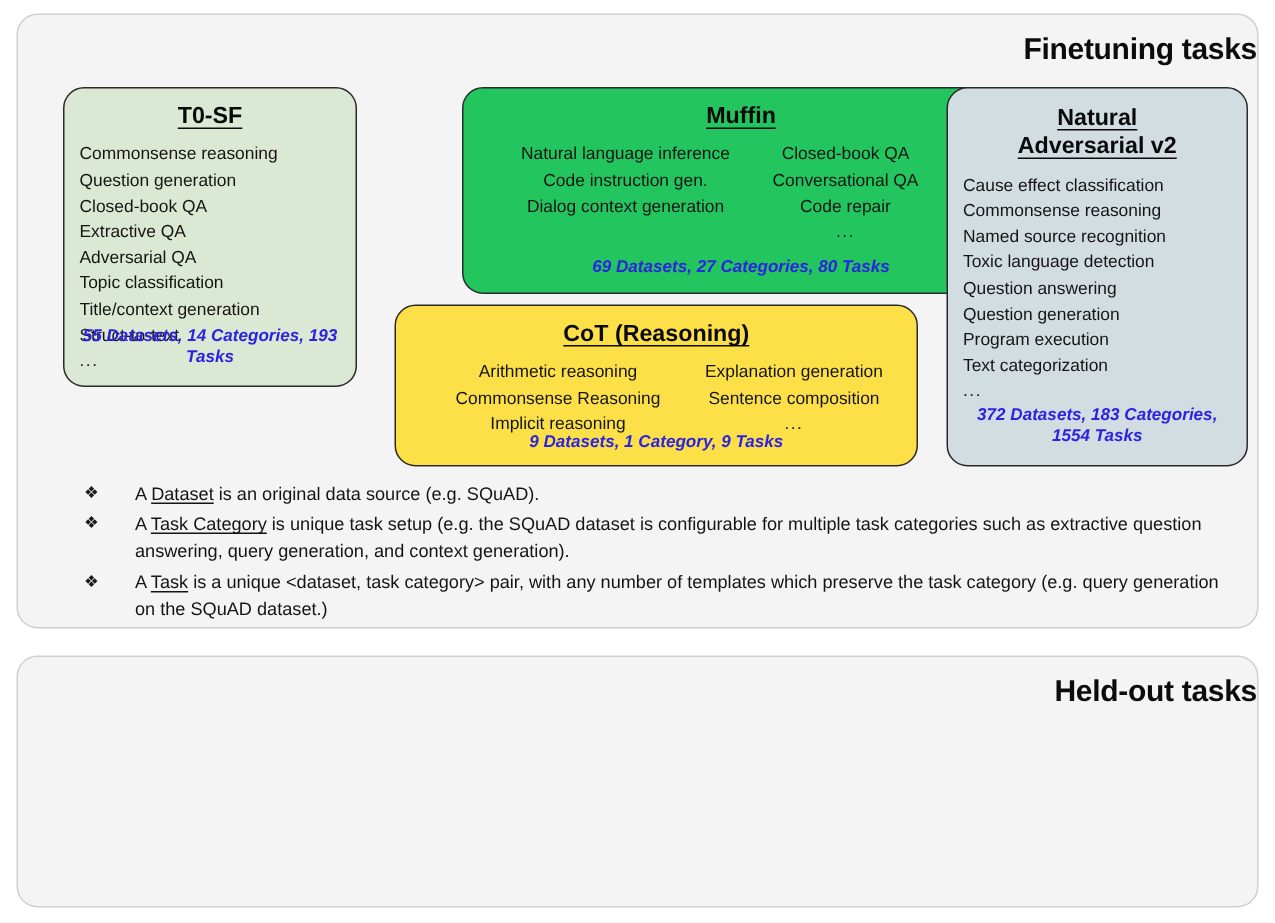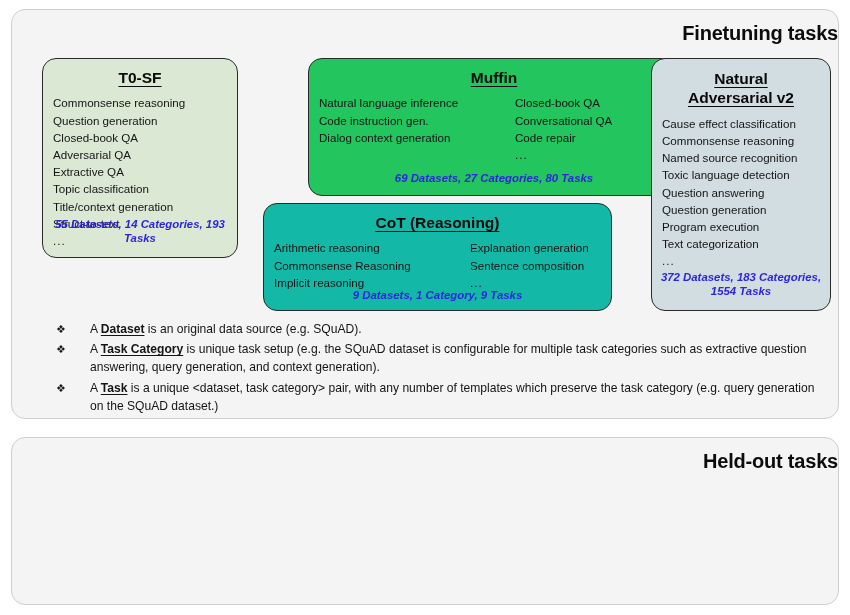--- a/index.html
+++ b/index.html
@@ -53,21 +53,21 @@
     margin:3px 0 7px 0;
   }
   .card-title.two-line{margin-top:4px;}
 
   .items{
     font-size:11.6px;
     line-height:17.2px;
     color:#151515;
   }
   .items.one-col{display:block;}
-  .items.two-col{display:flex;gap:0;}
+  .items.two-col{display:flex;gap:0;text-align:center;}
   .items.two-col .col{flex:0 0 auto;}
   .items .row{white-space:nowrap;}
   .ellip{letter-spacing:1px;}
 
   .stats{
     position:absolute;
     left:8px;right:8px;
     text-align:center;
     font-size:11.4px;
     font-weight:bold;
@@ -76,24 +76,24 @@
     line-height:14px;
   }
 
   
   #card-t0sf{left:30px;top:48px;width:196px;height:200px;background:#dbe8d3;}
   #card-t0sf .stats{bottom:12px;}
 
   #card-muffin{left:251px;top:48px;width:372px;height:138px;background:#22c55e;margin-left:45px;}
   #card-muffin .stats{bottom:10px;}
 
-  #card-cot{left:251px;top:193px;width:349px;height:108px;background:#14b8a6;}
+  #card-cot{left:251px;top:193px;width:349px;height:108px;background:#fde047;}
   #card-cot .stats{bottom:8px;text-align:center;}
 
-  #card-niv2{left:639px;top:48px;width:180px;height:253px;background:#d2dde1;}
+  #card-niv2{left:619px;top:48px;width:201px;height:253px;background:#d2dde1;}
   #card-niv2 .stats{bottom:12px;}
 
   
   #legend{
     position:absolute;
     left:44px;top:310px;width:770px;
     font-size:12.1px;
     line-height:18.2px;
     color:#141414;
   }
@@ -102,38 +102,38 @@
     align-items:flex-start;
     margin-bottom:2px;
   }
   .bullet-mark{
     flex:0 0 34px;
     color:#1a1a1a;
     font-size:11px;
     line-height:18.2px;
   }
   .bullet-text{flex:1 1 auto;}
-  .bullet-text b{font-weight:bold;text-decoration:underline;text-underline-offset:2px;}
+  .bullet-text b{font-weight:normal;text-decoration:underline;text-underline-offset:2px;}
 </style>
 </head>
 <body>
 
 <div class="canvas">
 
   <div class="panel" id="panel-finetuning">
     <div class="panel-title">Finetuning tasks</div>
 
     <div class="card" id="card-t0sf">
       <div class="card-title">T0-SF</div>
       <div class="items one-col">
         <div class="row">Commonsense reasoning</div>
         <div class="row">Question generation</div>
         <div class="row">Closed-book QA</div>
+        <div class="row">Extractive QA</div>
         <div class="row">Adversarial QA</div>
-        <div class="row">Extractive QA</div>
         <div class="row">Topic classification</div>
         <div class="row">Title/context generation</div>
         <div class="row">Struct-to-text</div>
         <div class="row ellip">...</div>
       </div>
       <div class="stats">55 Datasets, 14 Categories, 193 Tasks</div>
     </div>
 
     <div class="card" id="card-muffin">
       <div class="card-title">Muffin</div>

